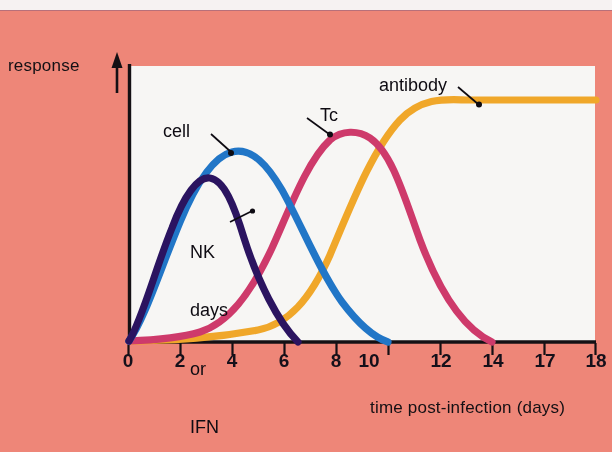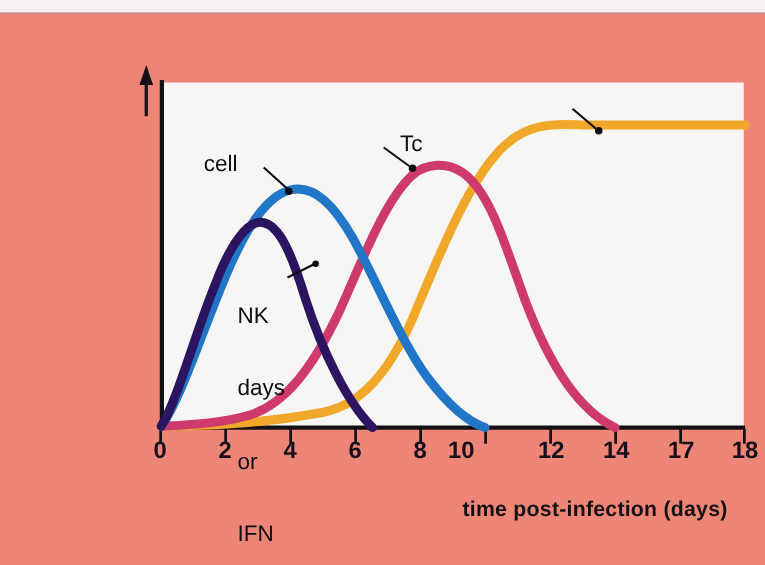--- a/index.html
+++ b/index.html
@@ -57,21 +57,20 @@
     left: 8px;
     top: 56px;
     font-size: 17px;
     letter-spacing: 0.2px;
   }
   #x-axis-title {
     left: 370px;
     top: 398px;
     font-size: 17px;
     letter-spacing: 0.2px;
-    font-weight: bold;
   }
   .tick-label {
     position: absolute;
     top: 350px;
     width: 30px;
     margin-left: -15px;
     text-align: center;
     font-size: 19px;
     font-weight: bold;
     color: #15101a;
@@ -166,35 +165,37 @@
       <line x1="307" y1="118" x2="329" y2="134" stroke="#0e0b12" stroke-width="1.7"></line>
       <circle cx="330" cy="134.5" r="3" fill="#0e0b12"></circle>
     </g>
 
     <g>
       <line x1="458" y1="87" x2="478" y2="104" stroke="#0e0b12" stroke-width="1.7"></line>
       <circle cx="479" cy="104.5" r="3" fill="#0e0b12"></circle>
     </g>
   </svg>
 
+  <div class="axis-label-text" id="y-axis-title">response</div>
   <div class="axis-label-text" id="x-axis-title">time post-infection (days)</div>
 
   <div class="tick-label" style="left:128px">0</div>
   <div class="tick-label" style="left:180px">2</div>
   <div class="tick-label" style="left:232px">4</div>
   <div class="tick-label" style="left:284px">6</div>
   <div class="tick-label" style="left:336px">8</div>
   <div class="tick-label" style="left:369px">10</div>
   <div class="tick-label" style="left:441px">12</div>
   <div class="tick-label" style="left:493px">14</div>
   <div class="tick-label" style="left:545px">17</div>
   <div class="tick-label" style="left:596px">18</div>
 
   <div class="curve-label" id="label-virus">cell</div>
   <div class="curve-label" id="label-tc">Tc</div>
+  <div class="curve-label" id="label-antibody">antibody</div>
 
   <div class="curve-label" id="label-nk">
     <span>NK</span>
     <span>days</span>
     <span>or</span>
     <span>IFN</span>
   </div>
 
 </div>
 

